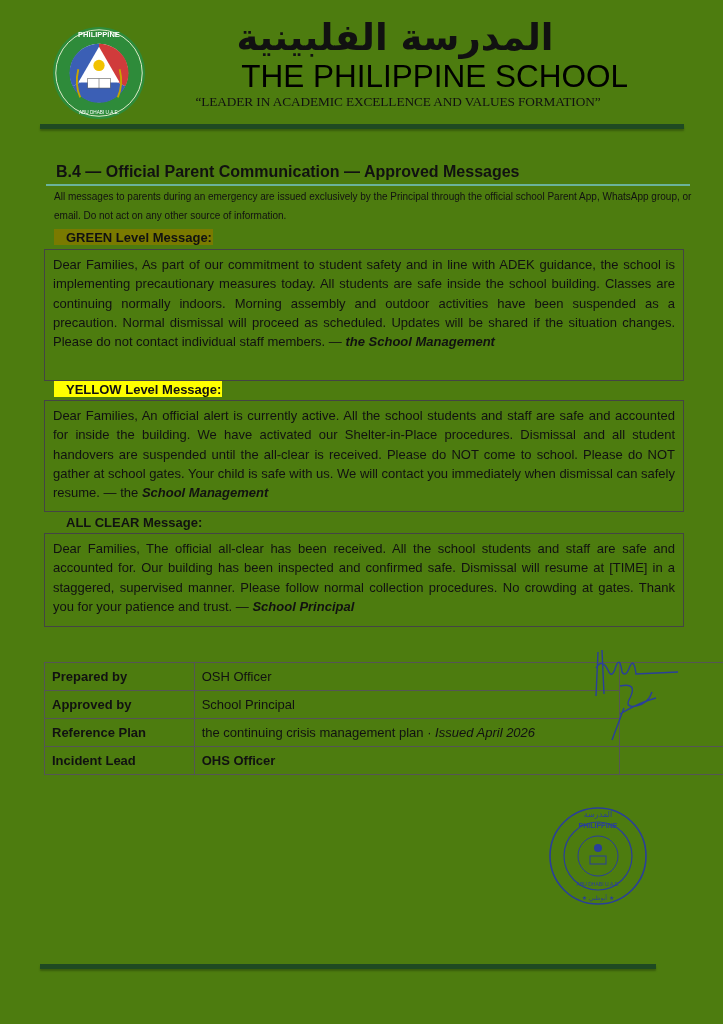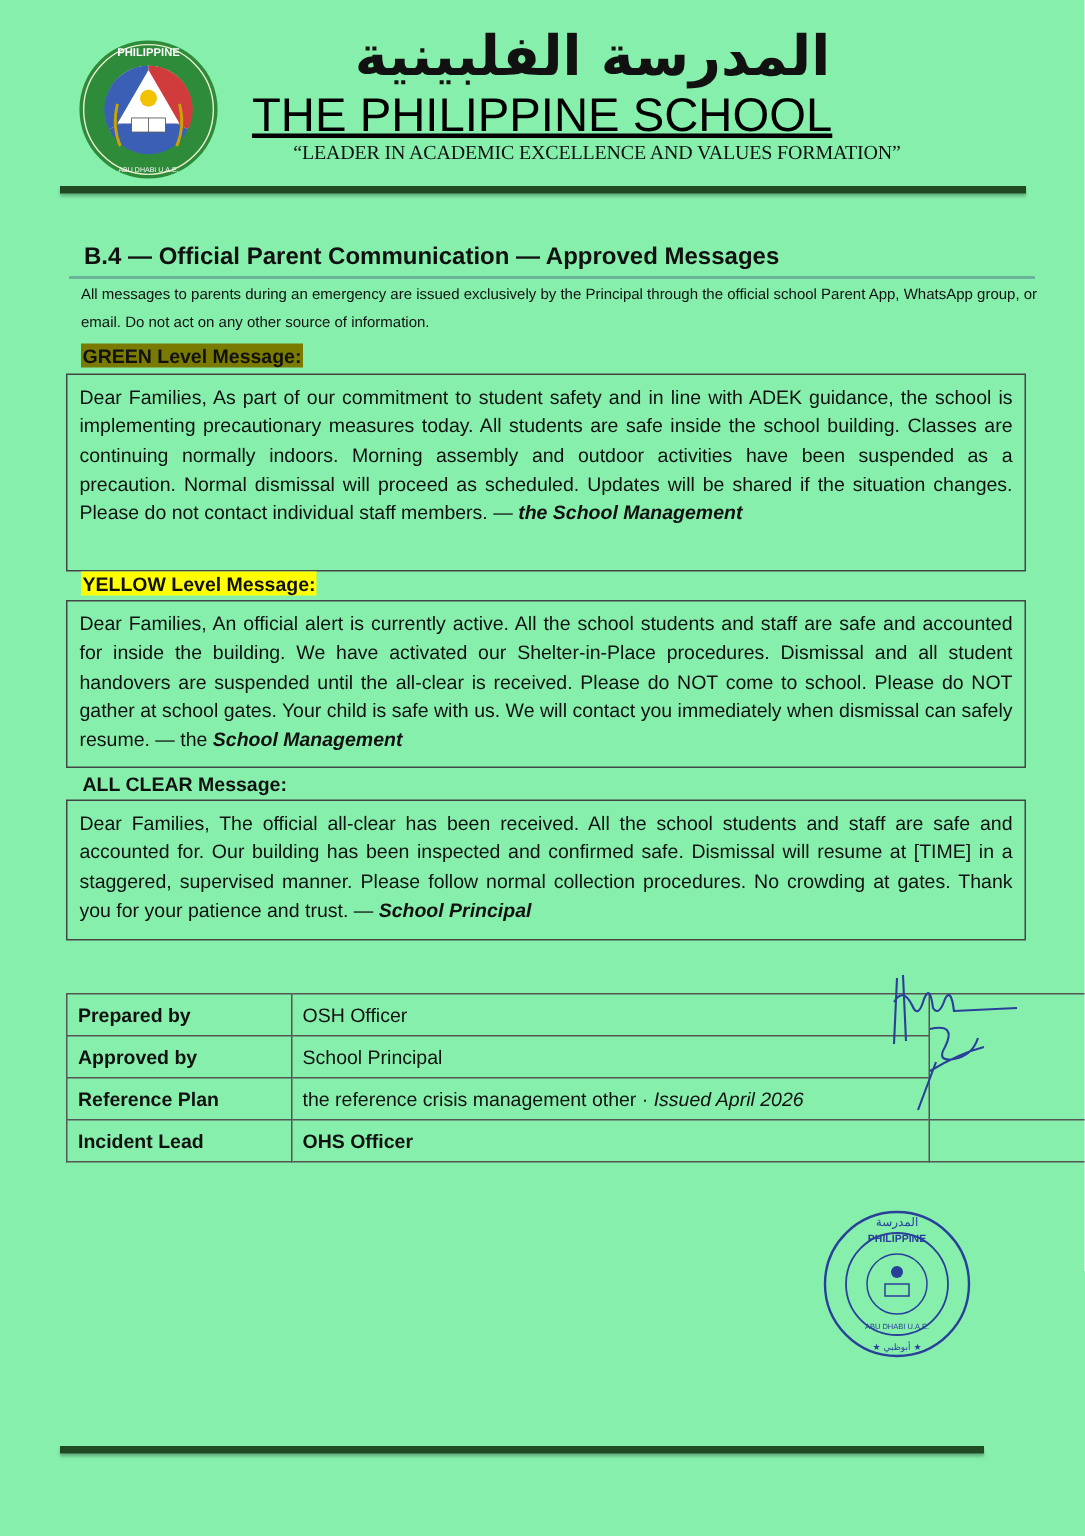--- a/index.html
+++ b/index.html
@@ -1,29 +1,29 @@
 <!DOCTYPE html>
 <html><head>
 <meta charset="utf-8">
 <style>
   html,body{margin:0;padding:0;background:#ffffff;}
   body{width:723px;height:1024px;position:relative;overflow:hidden;font-family:"Liberation Sans",sans-serif;color:#111;}
-  .page{position:absolute;left:0;top:0;width:723px;height:1024px;background:#86efac;}
+  .page{position:absolute;left:0;top:0;width:723px;height:1024px;background:#4d7c0f;}
   
   .logo{position:absolute;left:52px;top:26px;width:94px;height:94px;}
   .arabic-name{position:absolute;left:172px;top:14px;width:446px;text-align:center;font-family:"DejaVu Sans",sans-serif;font-size:37px;font-weight:bold;line-height:48px;letter-spacing:1px;direction:rtl;}
-  .school-name{position:absolute;left:168px;top:58px;width:460px;text-align:left;font-size:31.5px;line-height:36px;color:#000;text-decoration:underline;}
+  .school-name{position:absolute;left:168px;top:58px;width:460px;text-align:right;font-size:31.5px;line-height:36px;color:#000;}
   .motto{position:absolute;left:168px;top:94px;width:460px;text-align:center;font-family:"Liberation Serif",serif;font-size:13.3px;line-height:16px;letter-spacing:-0.1px;}
   .rule-top{position:absolute;left:40px;top:124px;width:644px;height:5px;background:#1f4a22;box-shadow:0 2px 2px rgba(0,0,0,0.25);}
   .rule-bottom{position:absolute;left:40px;top:964px;width:616px;height:5px;background:#1f4a22;box-shadow:0 2px 2px rgba(0,0,0,0.25);}
   
   .section-title{position:absolute;left:56px;top:162px;font-size:16px;font-weight:bold;line-height:20px;}
   .section-underline{position:absolute;left:46px;top:184px;width:644px;height:1.5px;background:#6bb39b;}
   .intro{position:absolute;left:54px;top:187px;width:640px;font-size:10px;line-height:19px;}
-  .level-label{position:absolute;left:54px;font-size:13px;font-weight:bold;line-height:15px;padding:1px 1px 0 1px;}
+  .level-label{position:absolute;left:54px;font-size:13px;font-weight:bold;line-height:15px;padding:1px 1px 0 12px;}
   .lbl-green{top:229px;background:#7a7a00;color:#111;}
   .lbl-yellow{top:381px;background:#ffff00;color:#111;}
   .lbl-clear{top:514px;background:transparent;}
   .msg-box{position:absolute;left:44px;width:640px;border:1.5px solid #444;box-sizing:border-box;padding:5px 8px 4px 8px;font-size:13px;line-height:19.3px;text-align:justify;}
   .box-green{top:249px;height:132px;}
   .box-yellow{top:400px;height:112px;}
   .box-clear{top:533px;height:94px;}
   .sig-strong{font-weight:bold;font-style:italic;}
   
   table.signoff{position:absolute;left:44px;top:662px;width:704px;border-collapse:collapse;font-size:13px;}
@@ -88,21 +88,21 @@
       <td class="k">Prepared by</td>
       <td class="v">OSH Officer</td>
       <td class="s" rowspan="3"></td>
     </tr>
     <tr>
       <td class="k">Approved by</td>
       <td class="v">School Principal</td>
     </tr>
     <tr>
       <td class="k">Reference Plan</td>
-      <td class="v"><span>the reference crisis management other · </span><span class="it">Issued April 2026</span></td>
+      <td class="v"><span>the continuing crisis management plan · </span><span class="it">Issued April 2026</span></td>
     </tr>
     <tr>
       <td class="k">Incident Lead</td>
       <td class="v bold">OHS Officer</td>
       <td class="s"></td>
     </tr>
   </tbody>
     </table>
 
   <svg class="signature" viewBox="0 0 90 100">

